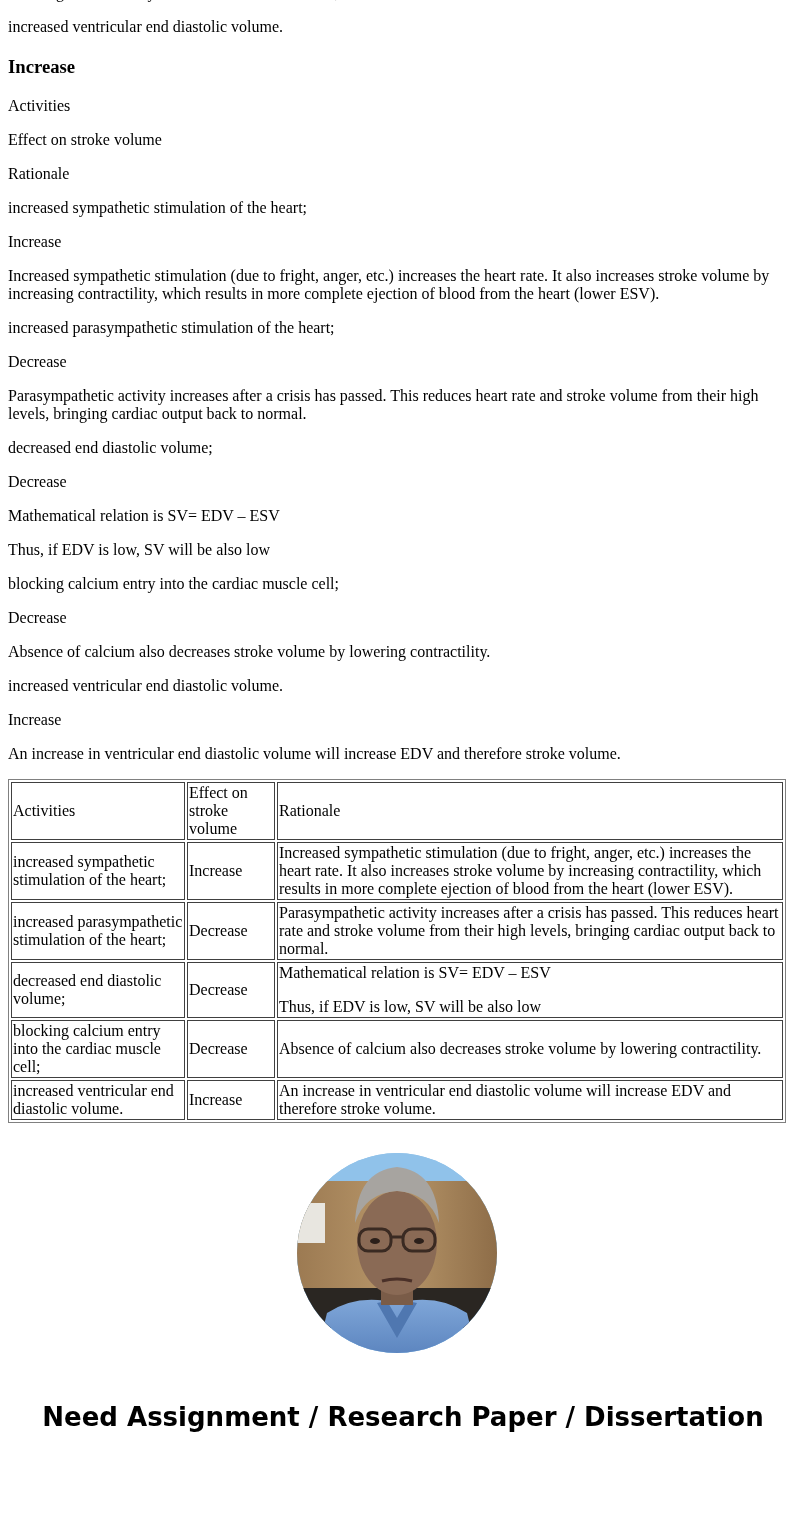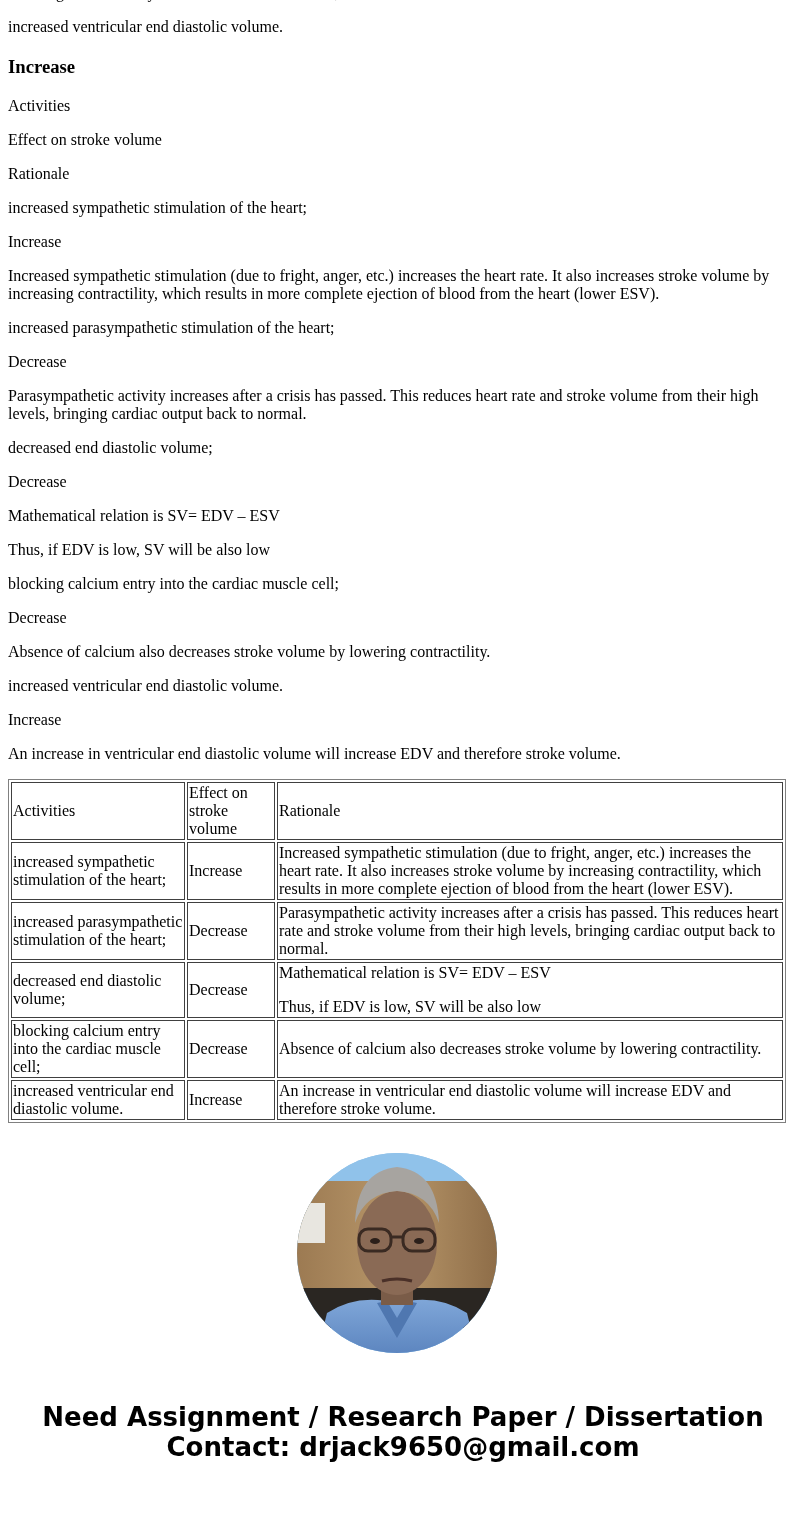--- a/index.html
+++ b/index.html
@@ -170,14 +170,13 @@
     <rect x="106" y="76" width="32" height="22" rx="9" fill="none" stroke="#3a2a22" stroke-width="3"></rect>
     <line x1="94" y1="84" x2="106" y2="84" stroke="#3a2a22" stroke-width="3"></line>
     <ellipse cx="78" cy="88" rx="5" ry="3" fill="#2b1f1a"></ellipse>
     <ellipse cx="122" cy="88" rx="5" ry="3" fill="#2b1f1a"></ellipse>
     <path d="M85 128 Q100 124 115 128" stroke="#4a3028" stroke-width="3" fill="none"></path>
   </svg>
 </div>
 
 <div class="footer">
   <div>Need Assignment / Research Paper / Dissertation</div>
-  <div>Contact: drjack9650@gmail.com</div>
 </div>
 
 </body></html>

